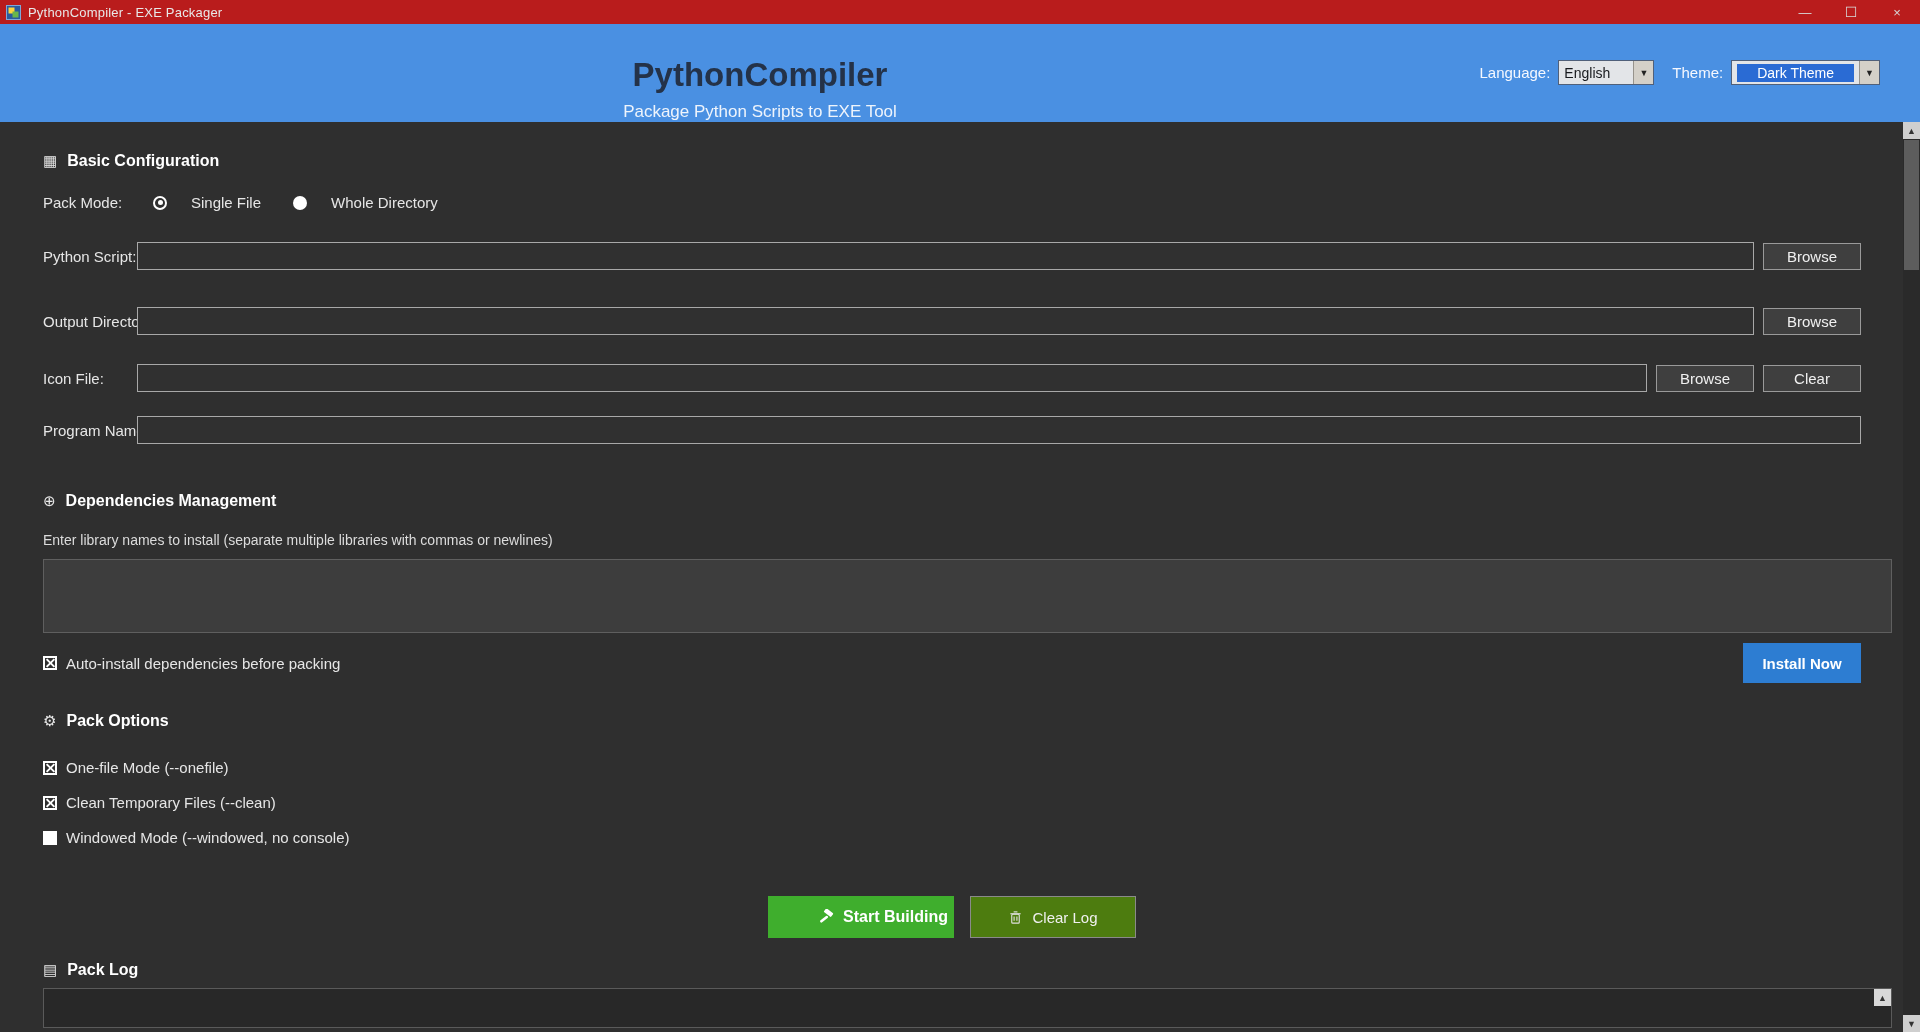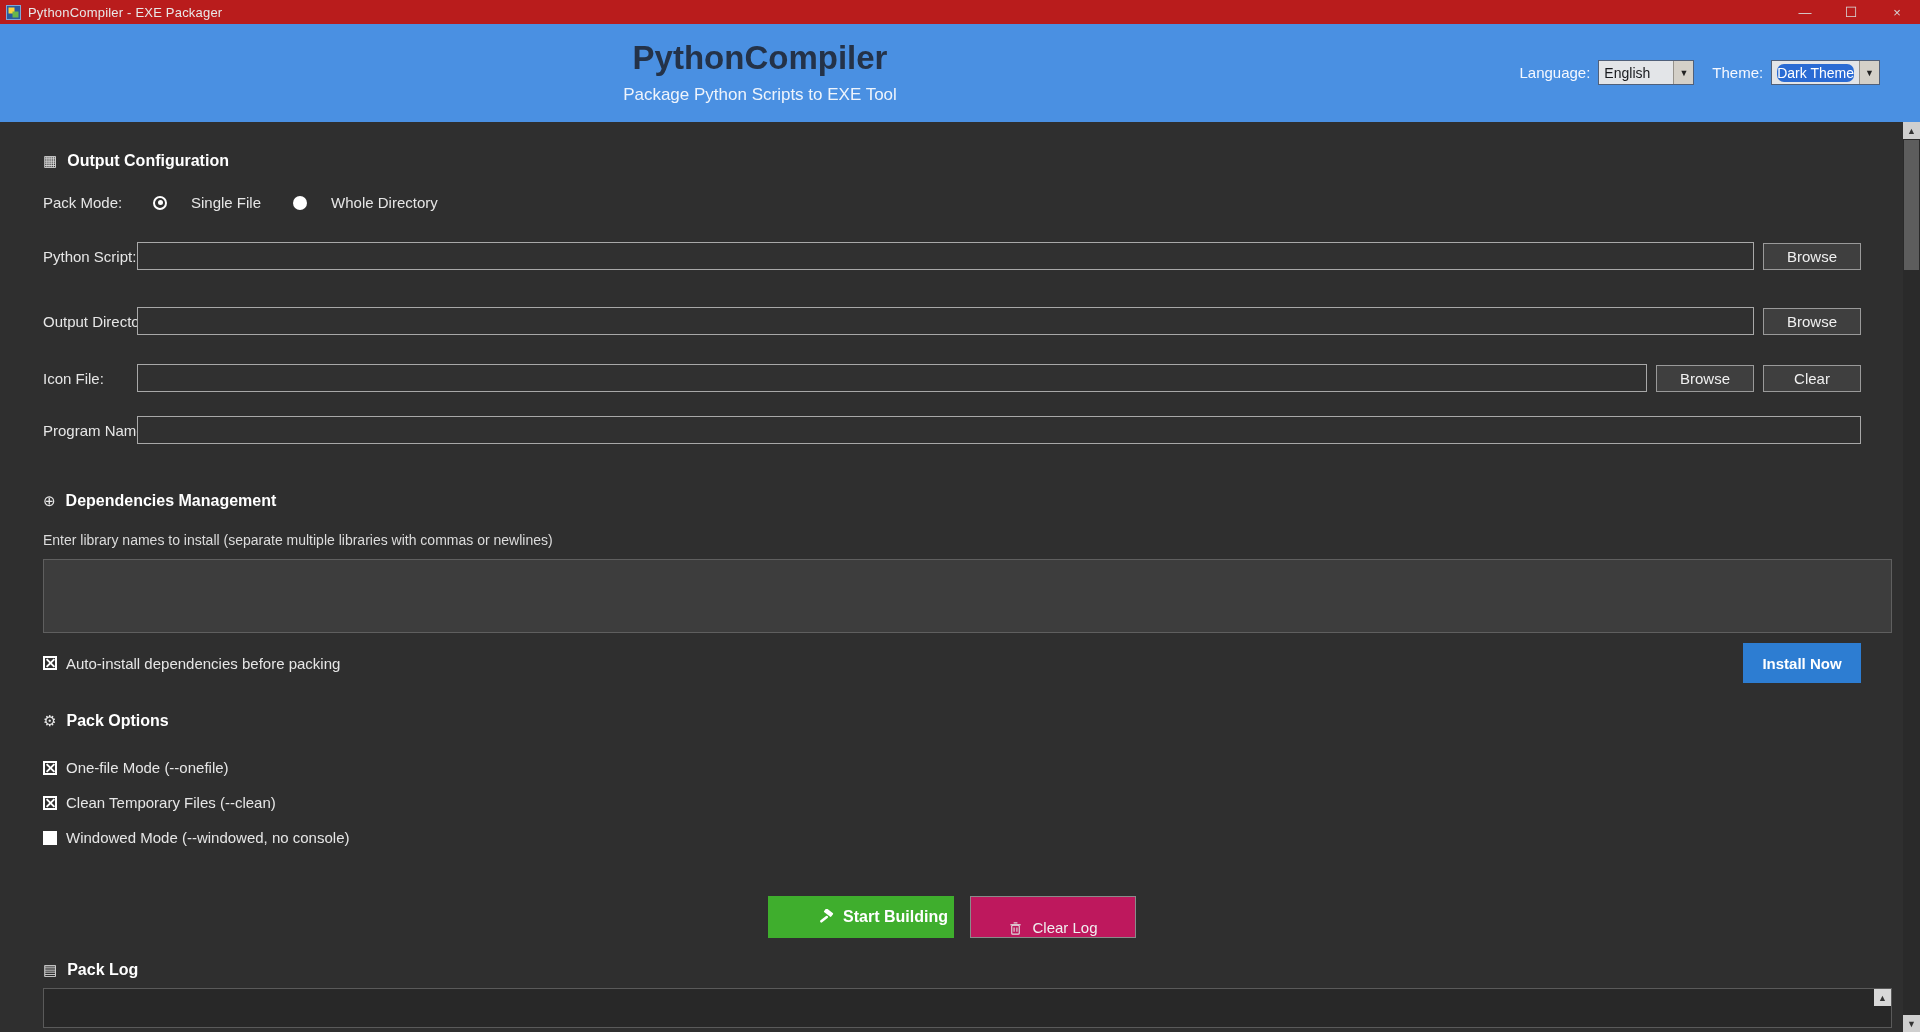--- a/index.html
+++ b/index.html
@@ -9,29 +9,29 @@
   
   .titlebar{height:24px;background:#b91c1c;display:flex;align-items:center;color:#e8e8e8;font-size:13px;}
   .app-icon{width:15px;height:15px;margin:0 7px 0 6px;display:inline-flex;}
   .window-title{letter-spacing:.2px;}
   .win-btns{margin-left:auto;display:flex;height:100%;}
   .win-btn{width:46px;display:flex;align-items:center;justify-content:center;color:#d8d8d8;font-size:13px;cursor:default;}
   .win-btn.max{font-size:14px;}
 
   
   .header{height:98px;background:#4a90e2;position:relative;}
-  .header-titles{position:absolute;left:0;top:15px;width:1520px;text-align:center;}
+  .header-titles{position:absolute;left:0;top:32px;width:1520px;text-align:center;}
   .header-title{font-size:33px;font-weight:bold;color:#243248;}
   .header-sub{font-size:17px;color:#eef4fc;margin-top:8px;}
   .header-controls{position:absolute;right:40px;top:36px;display:flex;align-items:center;color:#f5f8ff;font-size:15px;}
   .hc-label{margin-right:8px;}
   .hc-label.theme{margin-left:18px;}
   .combo{display:flex;height:25px;border:1px solid #50607a;background:#e3e5e8;}
   .combo-field{min-width:74px;padding:1px 5px;display:flex;align-items:center;font-size:14px;color:#16181c;}
-  .combo-field .hl{background:#2a6bd4;color:#fff;padding:1px 0;border-radius:7px;}
+  .combo-field .hl{background:#2a6bd4;color:#fff;padding:1px 20px;}
   .combo-arrow{width:20px;background:#d4d0c8;border-left:1px solid #97938c;display:flex;align-items:center;justify-content:center;font-size:9px;color:#222;}
 
   
   .content{position:absolute;top:122px;left:0;right:17px;bottom:0;padding-left:43px;background:#2f2f2f;overflow:hidden;}
 
   .section-head{display:flex;align-items:center;gap:10px;color:#ffffff;font-weight:bold;font-size:16px;}
   .section-icon{font-size:15px;font-weight:normal;color:#e8e8e8;}
 
   .pm-row{display:flex;align-items:center;margin-top:24px;font-size:15px;color:#e6e6e6;}
   .pm-label{width:110px;}
@@ -55,21 +55,21 @@
   .cb.checked::before,.cb.checked::after{content:"";position:absolute;left:50%;top:50%;width:11px;height:2px;background:#ffffff;margin-left:-5.5px;margin-top:-1px;}
   .cb.checked::before{transform:rotate(45deg);}
   .cb.checked::after{transform:rotate(-45deg);}
   .install-btn{width:118px;height:40px;background:#2d7dd2;border:none;color:#ffffff;font-weight:bold;font-size:15px;font-family:"Liberation Sans",sans-serif;cursor:default;}
 
   .opt-row{margin-top:18px;}
   .opt-row.first{margin-top:29px;}
 
   .actions{display:flex;justify-content:center;align-items:center;gap:16px;margin-top:50px;margin-right:42px;}
   .build-btn{height:42px;min-width:186px;background:#3fae2d;border:none;color:#ffffff;font-weight:bold;font-size:16px;font-family:"Liberation Sans",sans-serif;display:flex;align-items:center;justify-content:flex-end;gap:9px;cursor:default;}
-  .clearlog-btn{height:42px;min-width:166px;background:#be185d;border:1px solid #8a8a8a;color:#f0f0f0;font-size:15px;font-family:"Liberation Sans",sans-serif;display:flex;align-items:flex-end;justify-content:center;gap:9px;cursor:default;}
+  .clearlog-btn{height:42px;min-width:166px;background:#4d7c0f;border:1px solid #8a8a8a;color:#f0f0f0;font-size:15px;font-family:"Liberation Sans",sans-serif;display:flex;align-items:center;justify-content:center;gap:9px;cursor:default;}
   .btn-icon{display:inline-flex;align-items:center;}
 
   .packlog-head{margin-top:23px;}
   .log-box{margin-top:9px;margin-right:11px;height:40px;background:#282828;border:1px solid #5a5a5a;position:relative;}
   .log-sb{position:absolute;right:0;top:0;width:17px;height:17px;background:#d8d8d8;color:#333;font-size:9px;display:flex;align-items:center;justify-content:center;}
 
   
   .scrollbar{position:absolute;top:122px;right:0;width:17px;bottom:0;background:#2a2a2a;}
   .sb-btn{position:absolute;left:0;right:0;height:17px;background:#cfcfcf;color:#333;font-size:9px;display:flex;align-items:center;justify-content:center;}
   .sb-btn.up{top:0;}
@@ -121,21 +121,21 @@
         </div>
       <div class="combo-arrow">▼</div>
     </div>
   </div>
 </div>
 
 <div class="content">
 
   <div class="section-head" style="margin-top:30px;">
     <span class="section-icon">▦</span>
-    <span>Output Configuration</span>
+    <span>Basic Configuration</span>
   </div>
 
   <div class="pm-row">
     <span class="pm-label">Pack Mode:</span>
     <span class="radio-item">
       <span class="radio on"></span>
       <span>Single File</span>
     </span>
     <span class="radio-item">
       <span class="radio"></span>

